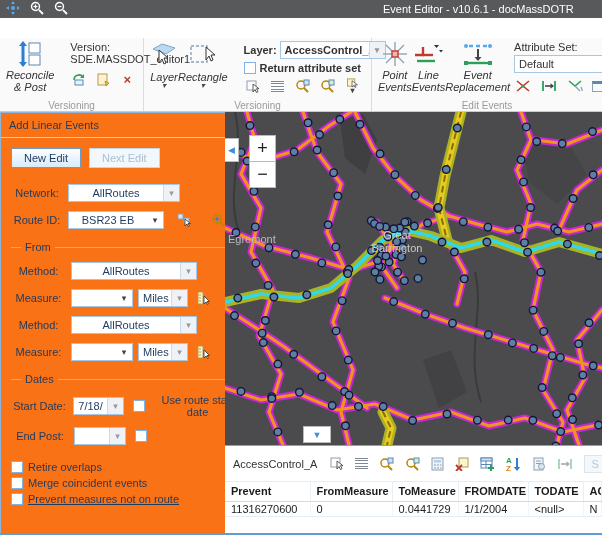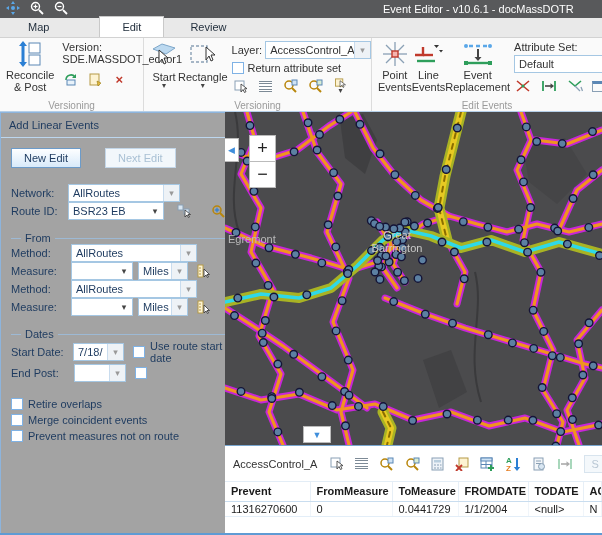--- a/index.html
+++ b/index.html
@@ -14,38 +14,38 @@
 
   
   .tabstrip { position:absolute; left:0; top:18px; width:602px; height:20px; background:#e9e9e9; border-bottom:1px solid #d2d2d2; display:flex; align-items:flex-end; }
   .tab { height:20px; line-height:20px; padding:0 22px; color:#1f2c3a; cursor:pointer; }
   .tab.active { background:#fff; border:1px solid #c9c9c9; border-bottom:none; height:21px; line-height:21px; }
 
   
   .ribbon { position:absolute; left:0; top:38px; width:602px; height:74px; background:#fafafa; border-bottom:1px solid #b5cfe8; display:flex; }
   .rgroup { position:relative; height:100%; border-right:1px solid #dcdcdc; padding:3px 6px 12px 6px; }
   .rgroup-label { position:absolute; bottom:0; left:0; right:0; text-align:center; color:#9a9a9a; font-size:10px; }
-  .bigbtn { display:inline-flex; flex-direction:column; align-items:center; justify-content:flex-start; width:62px; text-align:center; color:#333; cursor:pointer; vertical-align:top; }
+  .bigbtn { display:inline-flex; flex-direction:column; align-items:center; justify-content:flex-start; width:62px; text-align:center; color:#333; cursor:pointer; vertical-align:top;font-style:italic; }
   .bigbtn .lbl { line-height:12px; margin-top:2px; }
   .caret { color:#444; font-size:8px; line-height:6px; }
   .mini { display:inline-flex; align-items:center; justify-content:center; width:18px; height:16px; cursor:pointer; }
   .combo { display:inline-flex; align-items:center; border:1px solid #a5c7e3; background:#fff; height:18px; }
   .combo .val { padding:0 4px; white-space:nowrap; overflow:hidden; }
   .combo .arrow { width:16px; height:100%; display:flex; align-items:center; justify-content:center; border-left:1px solid #c9dcee; font-size:9px; color:#444; }
   .combo .arrow.gray { background:#eef2f6; color:#999; }
   .field-label { color:#333; }
 
   
-  .panel { position:absolute; left:0; top:112px; width:256px; height:423px; background:#a3a3a3; border:1px solid #8db4dc; }
+  .panel { position:absolute; left:0; top:112px; width:256px; height:423px; background:#f97316; border:1px solid #8db4dc;text-align:center; }
   .panel-header { height:25px; border-bottom:1px solid #bcd6ee; display:flex; align-items:center; justify-content:space-between; padding:0 8px; color:#1d3a5f; }
   .panel-close { color:#444; cursor:pointer; font-size:12px; }
   .panel-body { padding:8px 10px; color:#1d3a5f; }
   .btn { display:inline-block; border:1px solid #6c9bc9; background:linear-gradient(#fdfeff,#d8eafa); color:#1d3a5f; padding:3px 12px; cursor:pointer; }
   .btn.disabled { border-color:#c3d6e8; color:#a9c0d4; background:#f2f7fb; cursor:default; }
-  .prow { display:flex; align-items:center; gap:5px; }
+  .prow { display:flex; align-items:center; margin-top:9px; gap:5px; }
   .sep { display:flex; align-items:center; margin-top:12px; color:#1d3a5f; }
   .sep::before { content:""; width:10px; border-top:1px solid #9db9d4; margin-right:4px; }
   .sep::after { content:""; flex:1; border-top:1px solid #9db9d4; margin-left:4px; }
   .checkbox { width:12px; height:12px; border:1px solid #7fb2e5; background:#fff; display:inline-block; flex:none; cursor:pointer; }
 
   
   .map { position:absolute; left:225px; top:112px; width:377px; height:333px; background:#4b4b4d; overflow:hidden; }
   .map svg { display:block; }
   .map-ctl { position:absolute; background:#fff; border:1px solid #bbb; display:flex; align-items:center; justify-content:center; cursor:pointer; color:#222; }
   .collapse-left { left:0px; top:26px; width:14px; height:24px; color:#3f8edb; font-size:9px; border-left:none; }
@@ -98,41 +98,36 @@
         <svg width="14" height="14" viewBox="0 0 14 14">
             <circle cx="5.5" cy="5.5" r="4" fill="none" stroke="#fff" stroke-width="1.4"></circle>
             <line x1="9" y1="9" x2="13" y2="13" stroke="#fff" stroke-width="1.8"></line>
             <line x1="3.5" y1="5.5" x2="7.5" y2="5.5" stroke="#fff" stroke-width="1.2"></line>
           </svg>
       </span>
     </div>
     <div class="title">Event Editor - v10.6.1 - docMassDOTR</div>
   </div>
 
-  <div class="tabstrip">
-    <div class="tab" style="margin-left:6px">Map</div>
-    <div class="tab active" style="margin-left:28px">Edit</div>
-    <div class="tab" style="margin-left:4px">Review</div>
-  </div>
 
   <div class="ribbon">
 
     <div class="rgroup" style="width:144px">
       <div style="display:flex;">
         <div class="bigbtn" style="width:56px">
           <svg width="26" height="26" viewBox="0 0 26 26">
             <path d="M6 2v22" stroke="#2b7fd4" stroke-width="3"></path>
               <path d="M6 0l4 5H2z" fill="#2b7fd4"></path>
               <path d="M6 26l-4-5h8z" fill="#2b7fd4"></path>
             <rect x="12" y="2" width="11" height="10" fill="#fff" stroke="#5b87b5"></rect>
               <rect x="12" y="14" width="11" height="10" fill="#fff" stroke="#5b87b5"></rect>
           </svg>
           <span class="lbl">Reconcile &amp; Post</span>
         </div>
-        <div style="margin-left:8px">
+        <div style="margin-left:16px">
           <div>Version:</div>
           <div style="white-space:nowrap">SDE.MASSDOT_editor1</div>
           <div style="display:flex; gap:6px; margin-top:6px;">
             <span class="mini">
               <svg width="15" height="13" viewBox="0 0 15 13">
                   <path d="M2 7a5 5 0 0 1 9-3" fill="none" stroke="#2e9e5b" stroke-width="1.6"></path>
                   <path d="M12 1v4H8z" fill="#2e9e5b"></path>
                   <rect x="3" y="7" width="8" height="5" fill="#e8f2fa" stroke="#5b87b5"></rect>
                 </svg>
             </span>
@@ -149,32 +144,32 @@
       <div class="rgroup-label">Versioning</div>
     </div>
 
     <div class="rgroup" style="width:228px">
       <div style="display:flex;">
         <div class="bigbtn" style="width:48px">
           <svg width="28" height="28" viewBox="0 0 28 28">
             <path d="M3 8l9-5 13 4-9 6z" fill="#bcd9f0" stroke="#7da6c9"></path>
             <path d="M9 9v13l3-4 2 5 2-1-2-5h4z" fill="#fff" stroke="#333" stroke-width="1"></path>
           </svg>
-          <span class="lbl">Start</span>
+          <span class="lbl">Layer</span>
           <span class="caret">▾</span>
         </div>
         <div class="bigbtn" style="width:54px">
           <svg width="28" height="28" viewBox="0 0 28 28">
             <rect x="2" y="5" width="16" height="16" fill="none" stroke="#8aa0b5" stroke-dasharray="3 2" stroke-width="1.4"></rect>
             <path d="M17 6v13l3-4 2 5 2-1-2-5h4z" fill="#fff" stroke="#333" stroke-width="1"></path>
           </svg>
           <span class="lbl">Rectangle</span>
           <span class="caret">▾</span>
         </div>
-        <div style="margin-left:4px; flex:1;">
+        <div style="margin-left:16px; flex:1;font-weight:bold;">
           <div style="display:flex; align-items:center; gap:3px;">
             <span class="field-label">Layer:</span>
             <span class="combo" style="width:106px">
               <span class="val" style="flex:1">AccessControl_A</span>
               <span class="arrow gray">▾</span>
             </span>
           </div>
           <div style="display:flex; align-items:center; gap:4px; margin-top:3px;">
             <span class="checkbox"></span>
             <span>Return attribute set</span>
@@ -287,21 +282,21 @@
       <div class="rgroup-label">Edit Events</div>
     </div>
   </div>
 
   <div class="panel">
     <div class="panel-header">
       <span>Add Linear Events</span>
       <span class="panel-close">✕</span>
     </div>
     <div class="panel-body">
-      <div style="display:flex; gap:24px; margin-top:2px;">
+      <div style="display:flex; gap:8px; margin-top:2px;">
         <span class="btn">New Edit</span>
         <span class="btn disabled">Next Edit</span>
       </div>
 
       <div class="prow" style="margin-top:16px;">
         <span style="width:52px">Network:</span>
         <span class="combo" style="width:112px">
           <span class="val" style="flex:1">AllRoutes</span>
           <span class="arrow gray">▾</span>
         </span>
@@ -424,21 +419,21 @@
       </div>
 
       <div class="prow" style="margin-top:16px;">
         <span class="checkbox"></span>
         <span>Retire overlaps</span>
       </div>
       <div class="prow" style="margin-top:4px;">
         <span class="checkbox"></span>
         <span>Merge coincident events</span>
       </div>
-      <div class="prow" style="margin-top:4px;">
+      <div class="prow" style="margin-top:4px;text-decoration:underline;">
         <span class="checkbox"></span>
         <span>Prevent measures not on route</span>
       </div>
 
     </div>
   </div>
 
   <div class="map">
     <svg id="mapsvg" width="377" height="333" viewBox="0 0 377 333">
       <rect x="0" y="0" width="377" height="333" fill="#4b4b4d"></rect>

